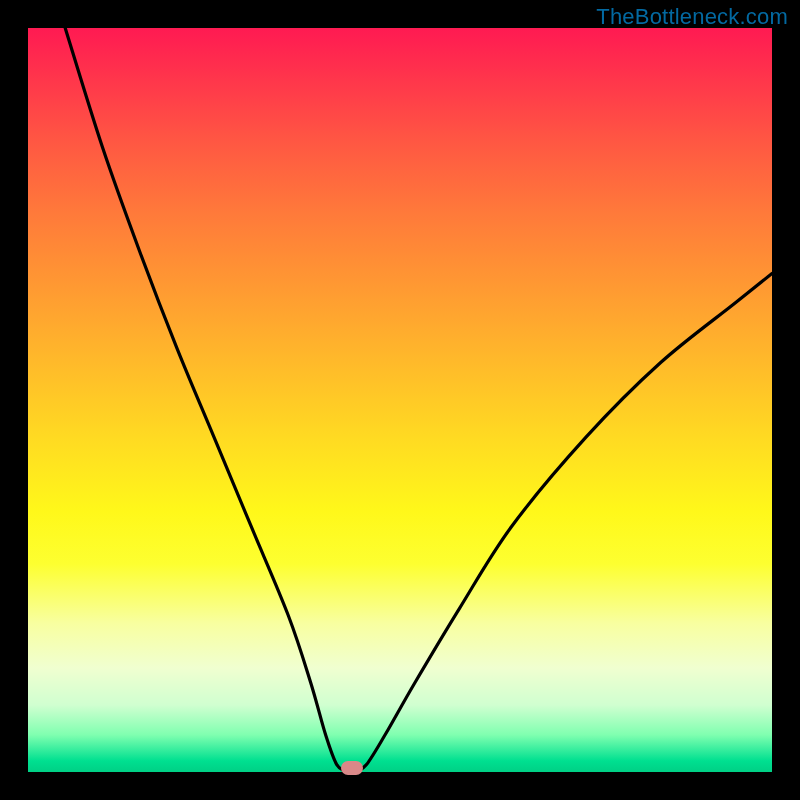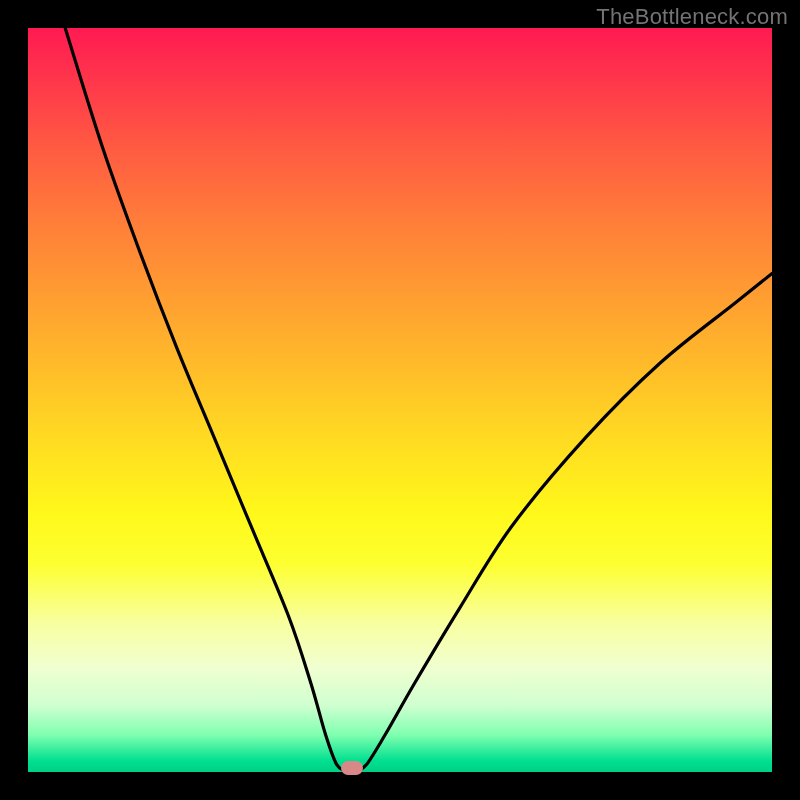--- a/index.html
+++ b/index.html
@@ -39,21 +39,21 @@
       #d0ffd0 91%,
       #80ffb0 95%,
       #00e090 98.5%,
       #00d085 100%
     );
   }
   .watermark {
     position: absolute;
     top: 4px;
     right: 12px;
-    color: #737373;
+    color: #0369a1;
     font-size: 22px;
     font-weight: 500;
     letter-spacing: 0.2px;
   }
   .curve {
     position: absolute;
     top: 0; left: 0;
     width: 744px;
     height: 744px;
     pointer-events: none;

